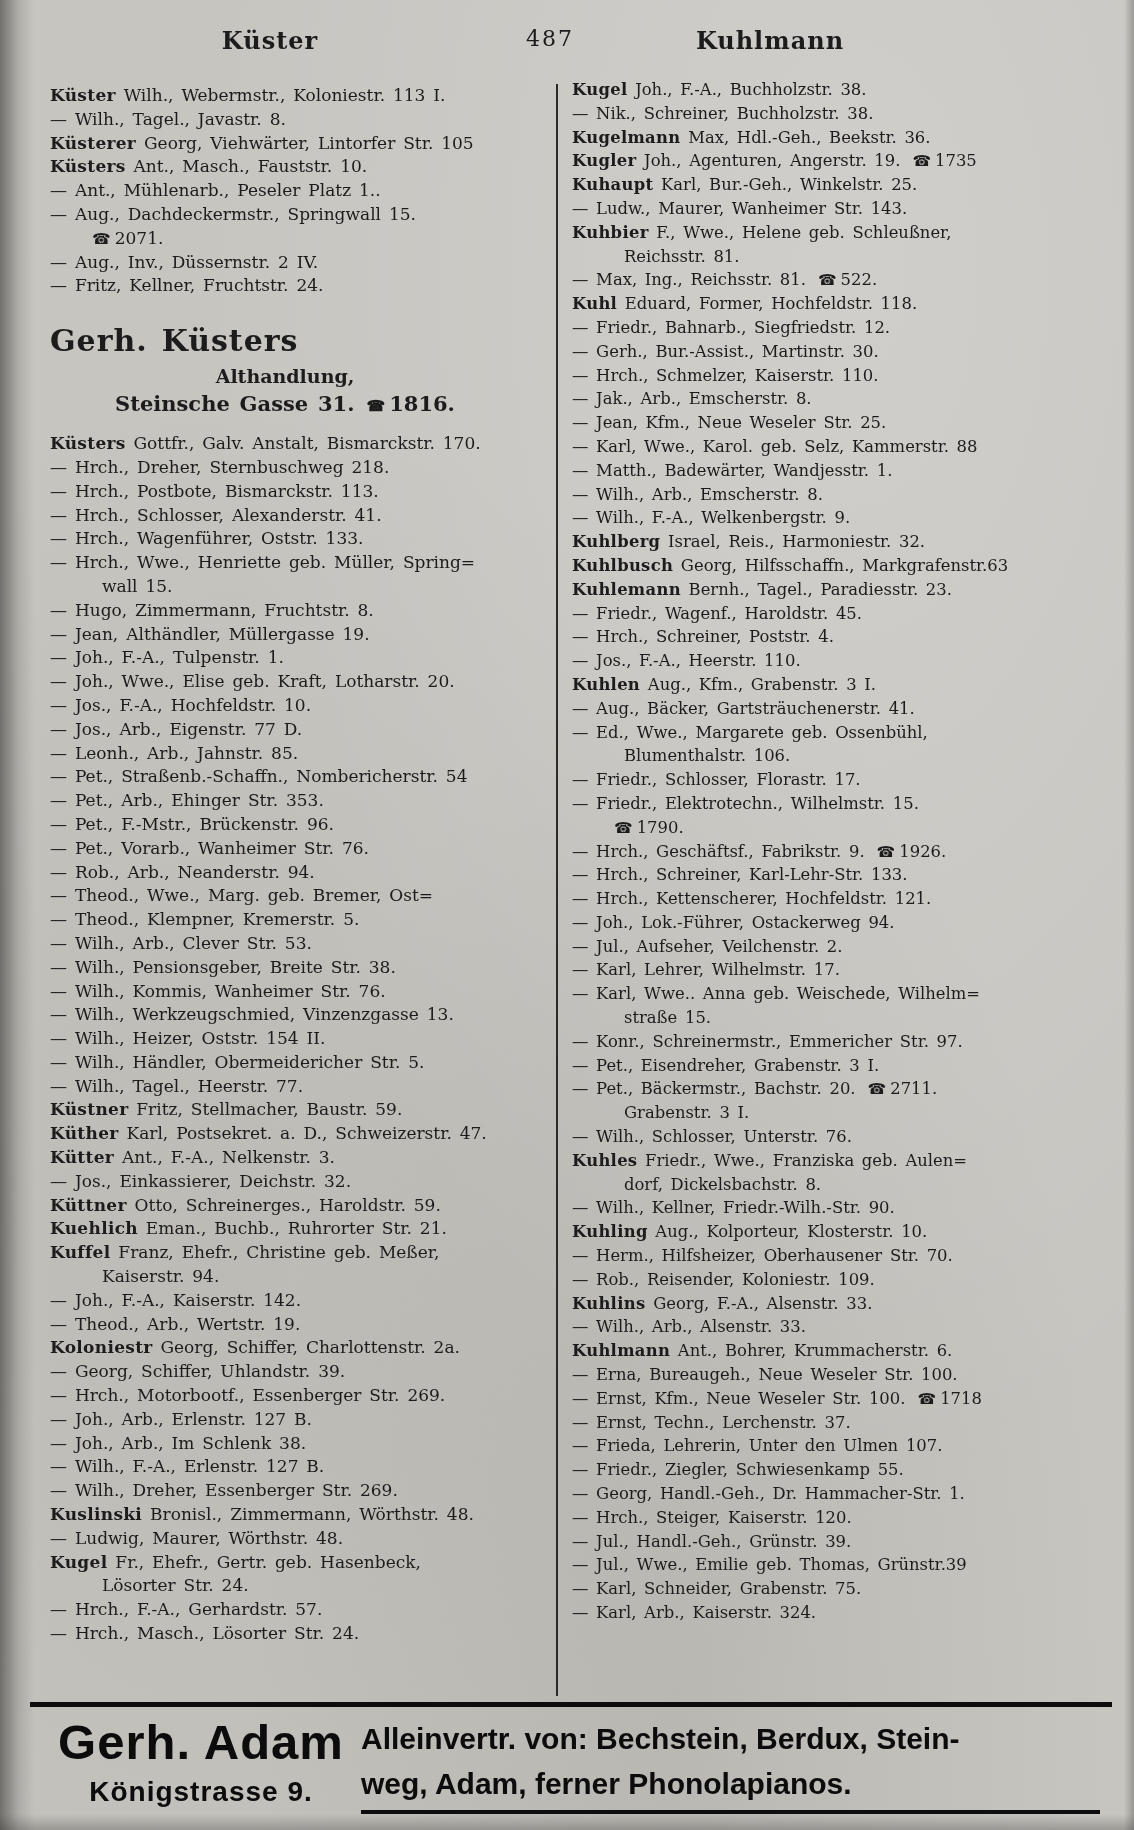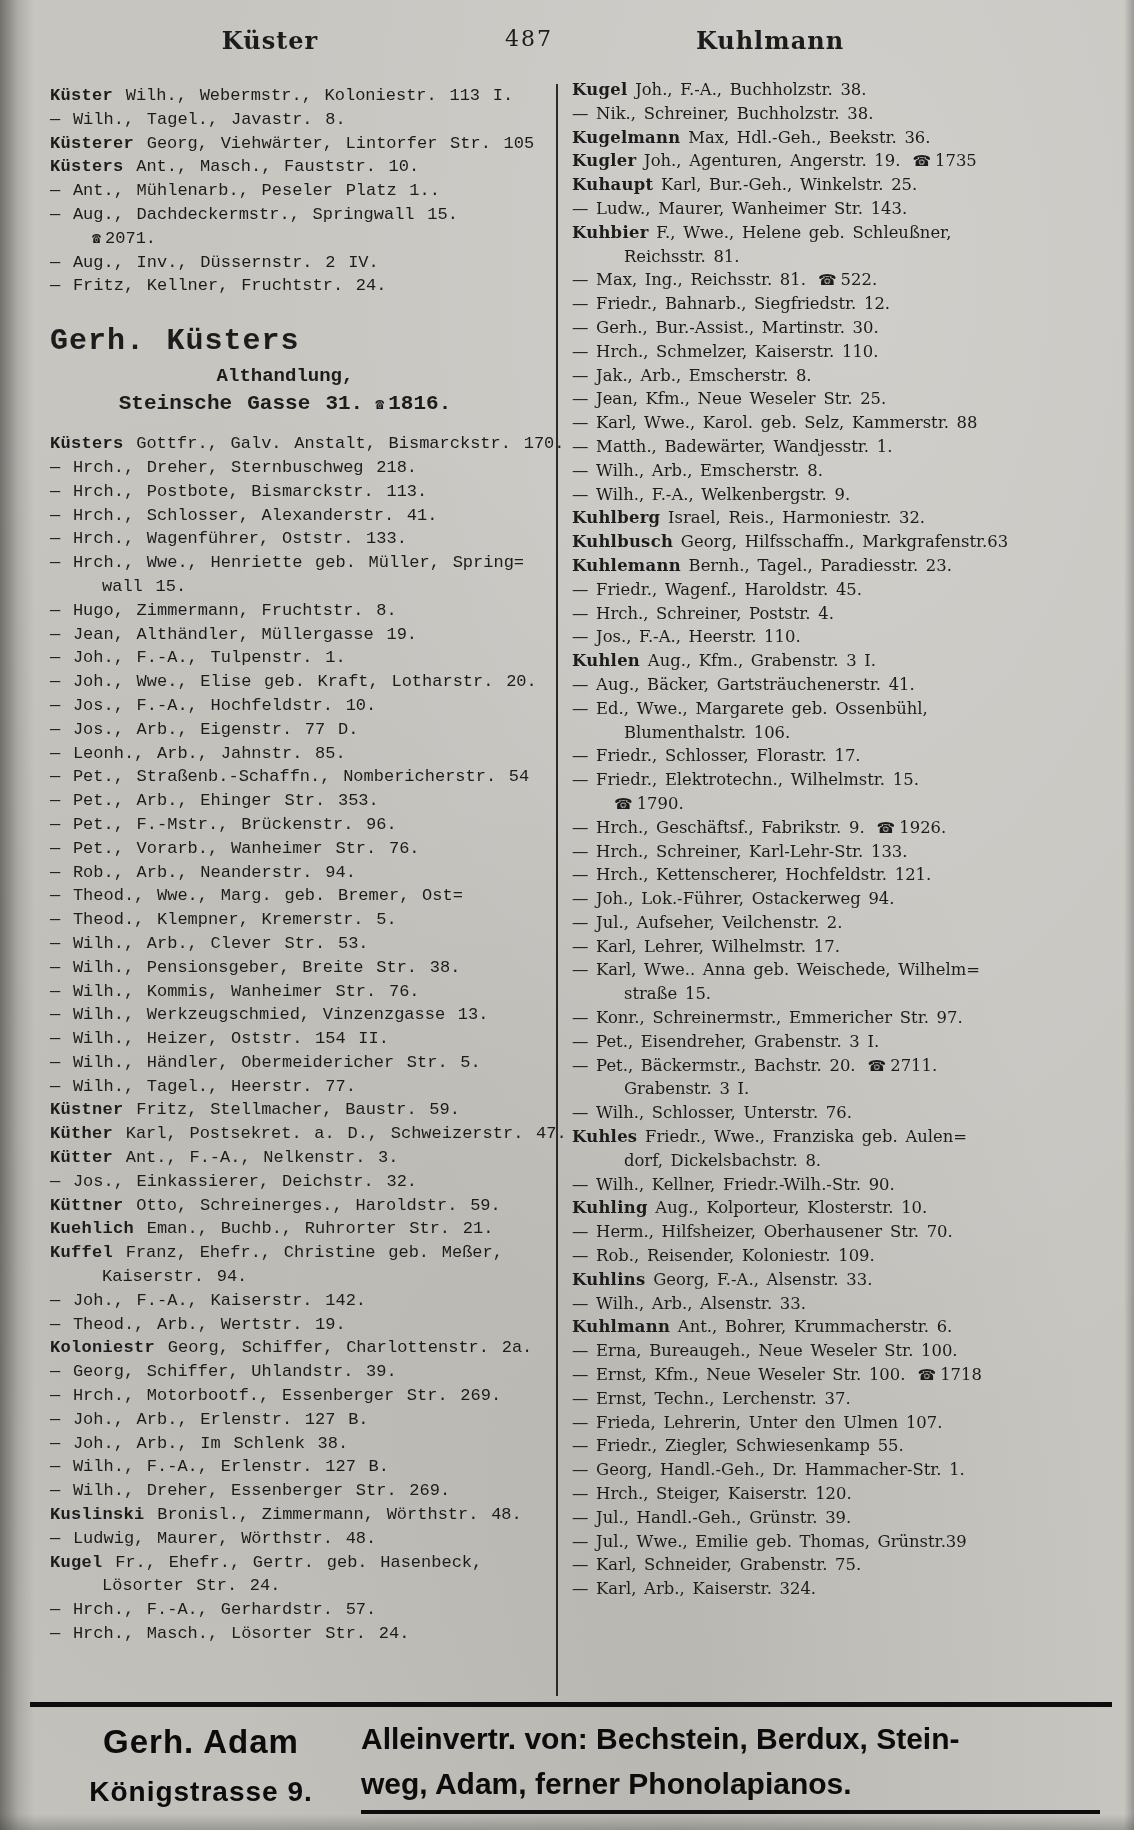--- a/index.html
+++ b/index.html
@@ -18,24 +18,24 @@
     background:linear-gradient(to right, rgba(45,44,40,0.55), rgba(45,44,40,0.15) 55%, rgba(45,44,40,0));}
   .edge-right{right:0;top:0;bottom:0;width:10px;
     background:linear-gradient(to left, rgba(45,44,40,0.30), rgba(45,44,40,0));}
   .edge-bottom{left:0;right:0;bottom:0;height:16px;
     background:linear-gradient(to top, rgba(45,44,40,0.28), rgba(45,44,40,0));}
 
   .header{position:absolute;top:26px;left:0;width:1134px;height:44px;}
   .htitle{position:absolute;font-weight:bold;font-size:24px;letter-spacing:1px;}
   .htitle-left{left:150px;width:240px;text-align:center;}
   .htitle-right{left:650px;width:240px;text-align:center;}
-  .pagenum{position:absolute;left:505px;width:90px;font-size:22px;letter-spacing:2px;}
+  .pagenum{position:absolute;left:505px;width:90px;text-align:center;font-size:22px;letter-spacing:2px;}
 
   .col{position:absolute;}
-  .col-left{left:50px;top:84px;width:470px;font-family:Liberation Mono, monospace;}
+  .col-left{left:50px;top:84px;width:470px;}
   .col-right{left:572px;top:78px;width:440px;}
   .divider{position:absolute;left:556px;top:84px;width:2px;height:1612px;background:#2b2a27;}
 
   .line{height:23.8px;line-height:23.8px;font-size:17px;white-space:nowrap;word-spacing:2.5px;}
   .col-right .line{font-size:16.4px;}
   .line.c{padding-left:52px;}
   .line.p{padding-left:42px;}
   .line.sp{height:13px;}
   .surname{font-weight:bold;letter-spacing:0.3px;}
   .phone{padding-left:12px;white-space:nowrap;}
@@ -43,21 +43,21 @@
   .phone-icon{font-size:15px;padding-right:4px;}
 
   .line.adname{height:44px;line-height:44px;font-size:30px;font-weight:bold;letter-spacing:1px;margin-top:8px;}
   .line.adsub{height:26px;line-height:26px;font-size:19px;font-weight:bold;text-align:center;}
   .line.adaddr{height:30px;line-height:30px;font-size:21px;font-weight:bold;text-align:center;}
 
   .footer-rule{position:absolute;left:30px;top:1702px;width:1082px;height:5px;background:#0d0d0d;}
   .footer-ad{position:absolute;left:55px;top:1716px;width:1045px;display:flex;
     font-family:"Liberation Sans", sans-serif;color:var(--ad_ink,#0c0c0c);}
   .fa-left{width:292px;text-align:center;}
-  .fa-name{font-size:33px;font-weight:bold;letter-spacing:1px;line-height:52px;}
+  .fa-name{font-size:49px;font-weight:bold;letter-spacing:1px;line-height:52px;}
   .fa-addr{font-size:28px;font-weight:bold;margin-top:8px;letter-spacing:1px;}
   .fa-right{flex:1;padding-left:14px;font-weight:bold;font-size:30px;line-height:45px;white-space:nowrap;}
   .fa-line2{border-bottom:4px solid #0d0d0d;padding-bottom:4px;}
 </style>
 </head>
 <body>
 
 <div class="page" style="--paper: #c7c5c0; --ink: #1c1c1c; --ad_ink: #0c0c0c;">
   <div class="edge edge-left"></div>
   <div class="edge edge-right"></div>
@@ -140,20 +140,21 @@
   <div class="col col-right" id="col-right">
       <div class="line e"><span class="surname">Kugel</span><span> Joh., F.-A., Buchholzstr. 38.</span></div>
       <div class="line e"><span>— Nik., Schreiner, Buchholzstr. 38.</span></div>
       <div class="line e"><span class="surname">Kugelmann</span><span> Max, Hdl.-Geh., Beekstr. 36.</span></div>
       <div class="line e"><span class="surname">Kugler</span><span> Joh., Agenturen, Angerstr. 19.</span><span class="phone"><span class="phone-icon">☎</span>1735</span></div>
       <div class="line e"><span class="surname">Kuhaupt</span><span> Karl, Bur.-Geh., Winkelstr. 25.</span></div>
       <div class="line e"><span>— Ludw., Maurer, Wanheimer Str. 143.</span></div>
       <div class="line e"><span class="surname">Kuhbier</span><span> F., Wwe., Helene geb. Schleußner,</span></div>
       <div class="line c"><span>Reichsstr. 81.</span></div>
       <div class="line e"><span>— Max, Ing., Reichsstr. 81.</span><span class="phone"><span class="phone-icon">☎</span>522.</span></div>
+      <div class="line e"><span class="surname">Kuhl</span><span> Eduard, Former, Hochfeldstr. 118.</span></div>
       <div class="line e"><span>— Friedr., Bahnarb., Siegfriedstr. 12.</span></div>
       <div class="line e"><span>— Gerh., Bur.-Assist., Martinstr. 30.</span></div>
       <div class="line e"><span>— Hrch., Schmelzer, Kaiserstr. 110.</span></div>
       <div class="line e"><span>— Jak., Arb., Emscherstr. 8.</span></div>
       <div class="line e"><span>— Jean, Kfm., Neue Weseler Str. 25.</span></div>
       <div class="line e"><span>— Karl, Wwe., Karol. geb. Selz, Kammerstr. 88</span></div>
       <div class="line e"><span>— Matth., Badewärter, Wandjesstr. 1.</span></div>
       <div class="line e"><span>— Wilh., Arb., Emscherstr. 8.</span></div>
       <div class="line e"><span>— Wilh., F.-A., Welkenbergstr. 9.</span></div>
       <div class="line e"><span class="surname">Kuhlberg</span><span> Israel, Reis., Harmoniestr. 32.</span></div>

